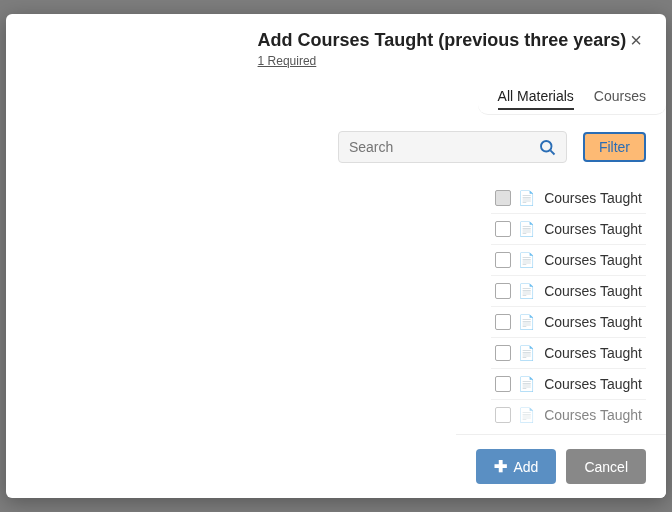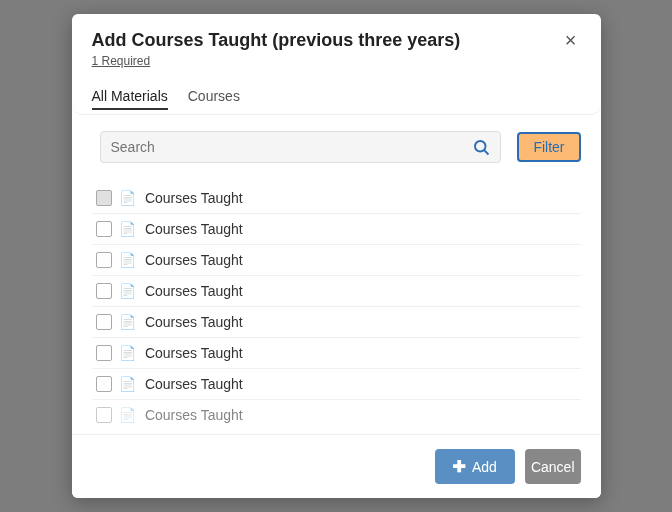--- a/index.html
+++ b/index.html
@@ -17,26 +17,27 @@
       width: 672px;
       height: 512px;
       background: rgba(0,0,0,0.4);
       display: flex;
       align-items: center;
       justify-content: center;
     }
     .modal {
       background: #fff;
       border-radius: 6px;
-      width: 529px;
+      width: 660px;
       max-height: 490px;
       display: flex;
       flex-direction: column;
       box-shadow: 0 4px 20px rgba(0,0,0,0.3);
       overflow: hidden;
+      align-items: flex-end;
     }
     .modal-header {
       padding: 16px 20px 10px 20px;
       display: flex;
       justify-content: space-between;
       align-items: flex-start;
     }
     .modal-title {
       font-size: 18px;
       font-weight: bold;
@@ -185,21 +186,21 @@
       font-size: 14px;
       cursor: pointer;
       display: flex;
       align-items: center;
       gap: 6px;
     }
     .cancel-button {
       background: #888;
       color: #fff;
       border: none;
-      padding: 8px 6px;
+      padding: 8px 18px;
       border-radius: 4px;
       font-size: 14px;
       cursor: pointer;
     }
   </style>
 </head>
 <body>
 
 <div class="modal-overlay">
   <div class="modal">

